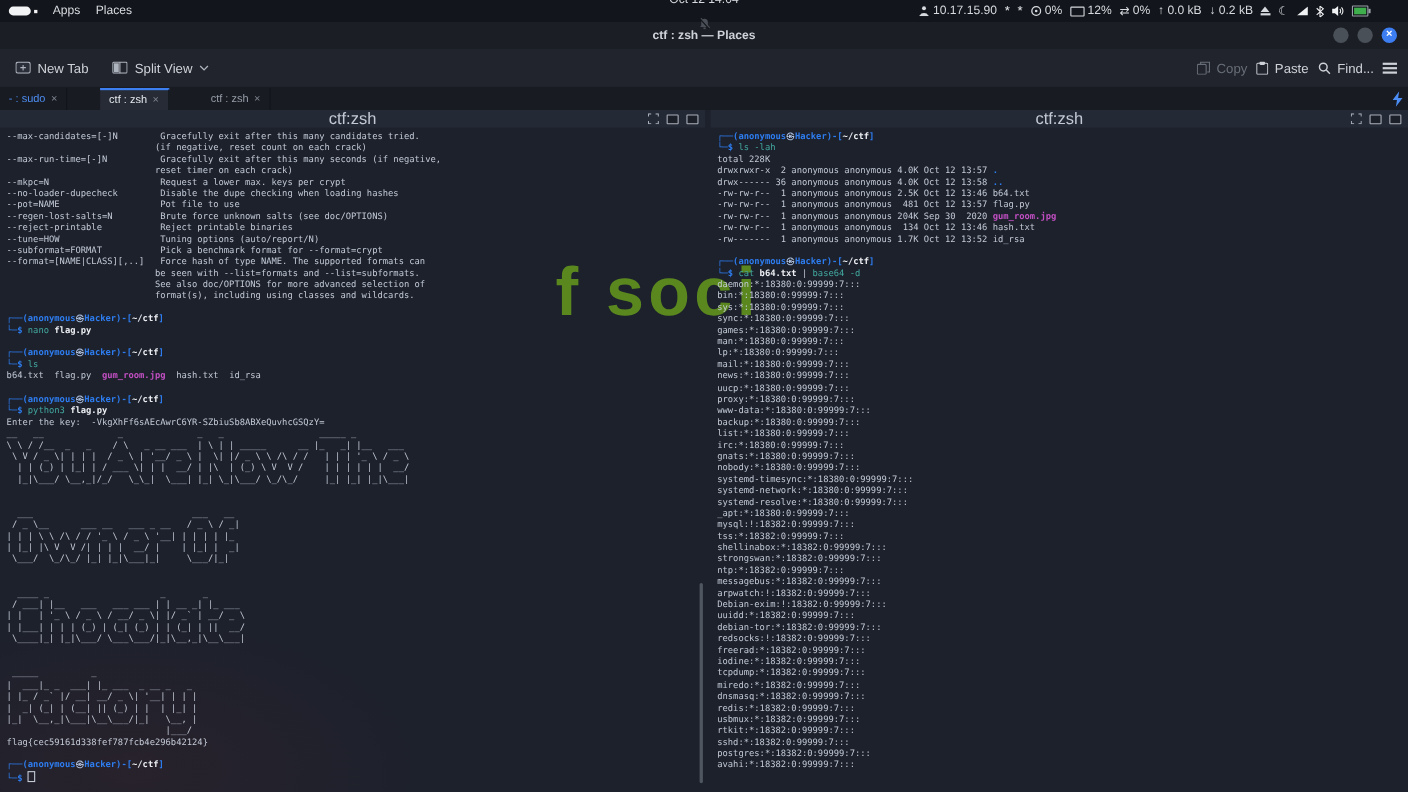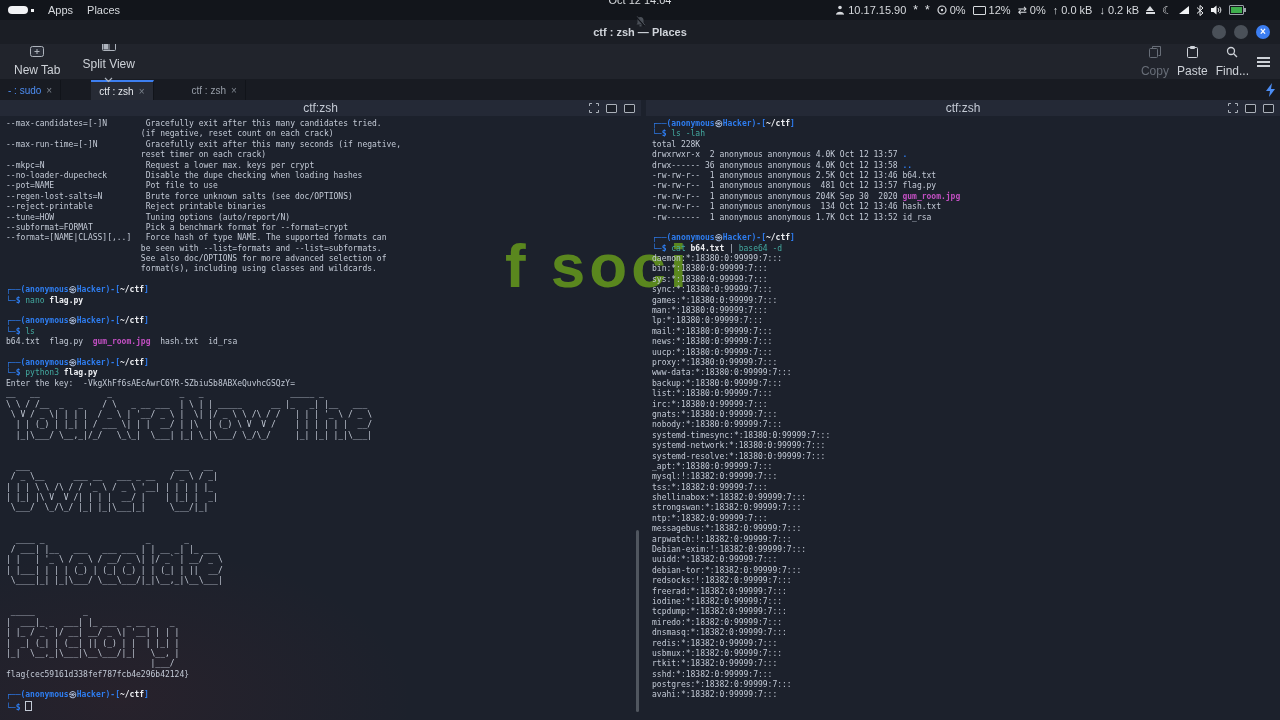--- a/index.html
+++ b/index.html
@@ -34,21 +34,21 @@
   .wtitle{color:#cfd3d9;font-size:11px;font-weight:bold;}
   .winbtns{position:absolute;right:10px;top:5px;display:flex;gap:8px;}
   .wbtn{width:14px;height:14px;border-radius:50%;background:#4a5058;}
   .wbtn.close{background:#3c7ef2;color:#fff;font-size:10px;line-height:14px;text-align:center;font-weight:bold;}
 
   
   .toolbar{position:absolute;top:44px;left:0;right:0;height:35px;background:#21242c;
            display:flex;align-items:center;color:#ced2d8;font-size:12px;z-index:28;}
   .tb-left{display:flex;align-items:center;gap:22px;padding-left:14px;}
   .tb-right{position:absolute;right:10px;display:flex;align-items:center;gap:8px;}
-  .tbtn{display:flex;align-items:center;gap:6px;cursor:default;flex-direction:column;}
+  .tbtn{display:flex;align-items:center;gap:6px;cursor:default;}
   .tbtn.disabled{color:#686e78;}
   .tbtn svg{display:block;}
   .hamburger{display:inline-block;}
   .hamburger i{display:block;width:13px;height:2px;background:#ced2d8;margin:2px 0;}
 
   
   .tabbar{position:absolute;top:79px;left:0;right:0;height:21px;background:#181b22;
           display:flex;align-items:flex-end;z-index:27;gap:30px;}
   .tab{height:20px;display:flex;align-items:center;gap:5px;padding:0 8px;font-size:10px;
        color:#979ea8;border-right:1px solid #11141a;}
@@ -60,22 +60,22 @@
   
   .termarea{position:absolute;top:100px;left:0;right:0;bottom:0;background:#14171e;}
   .termarea .wallbg{position:absolute;inset:0;background:
       radial-gradient(ellipse 420px 220px at 120px 600px, rgba(140,40,40,0.10), transparent 70%),
       #1c212c;}
   .watermark{position:absolute;left:505px;top:130px;font-size:62px;font-weight:bold;
       letter-spacing:4px;color:#84cc16;opacity:.6;white-space:nowrap;}
   .pane{position:absolute;top:0;bottom:0;}
   .pane.left{left:0;width:641px;}
   .pane.right{left:646px;right:0;}
-  .phead{position:relative;height:16px;background:#242936;color:#c3c9d4;font-size:12px;
-         display:flex;align-items:center;justify-content:center;}
+  .phead{position:relative;height:16px;background:#242936;color:#c3c9d4;font-size:15px;
+         display:flex;align-items:flex-start;justify-content:center;}
   .phead-icons{position:absolute;right:6px;top:3px;display:flex;gap:7px;align-items:center;}
   .mon{display:inline-block;width:9px;height:7px;border:1px solid #aab0b9;background:#1b1f28;border-radius:1px;}
   .tcontent{position:relative;padding:3px 0 0 6px;font-family:"DejaVu Sans Mono",monospace;
             font-size:8px;}
   .tline{height:10.4px;line-height:10.4px;white-space:pre;}
   .s-t{color:#c3cad6;}
   .s-p{color:#2e7df0;font-weight:bold;}
   .s-k{color:#aebfdc;font-weight:bold;}
   .s-w{color:#eceef2;font-weight:bold;}
   .s-c{color:#43a9a0;}

